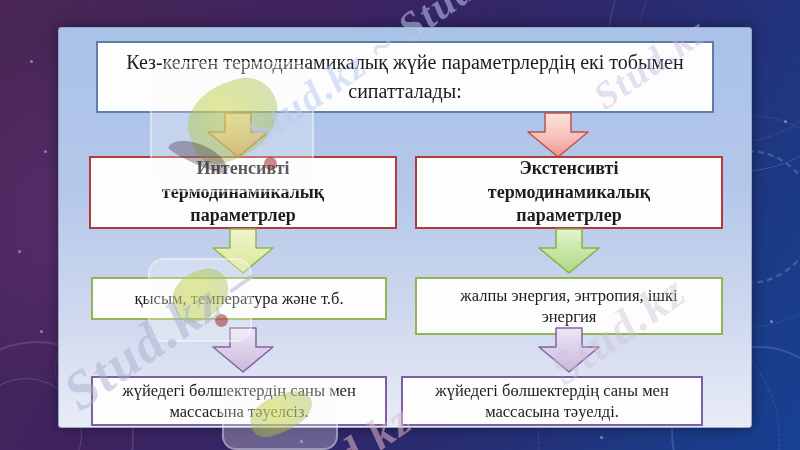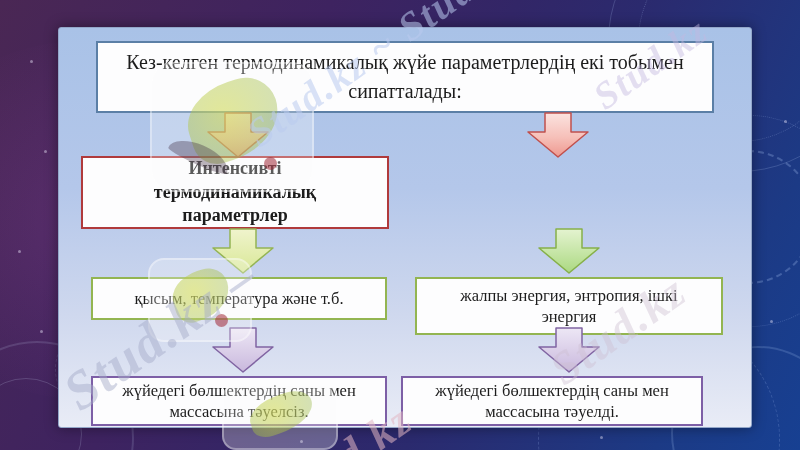--- a/index.html
+++ b/index.html
@@ -36,21 +36,21 @@
   }
   .title-box{left:37px;top:13px;width:618px;height:72px;border:2px solid #5b7fa6;font-size:20px;line-height:1.45;}
   .header-box{top:128px;width:308px;height:73px;border:2px solid #b03a3c;font-weight:700;font-size:18px;line-height:1.32;}
   .header-box span{display:inline-block;max-width:210px;}
   .example-box{top:249px;border:2px solid #93b551;font-size:16.5px;line-height:1.28;}
   .example-left{left:32px;width:296px;height:43px;}
   .example-right{left:356px;width:308px;height:58px;}
   .property-box{top:348px;height:50px;border:2px solid #7d5fa6;font-size:16.5px;line-height:1.3;}
   .property-left{left:32px;width:296px;}
   .property-right{left:342px;width:302px;}
-  .col-left{left:22px;} .col-right{left:356px;}
+  .col-left{left:30px;} .col-right{left:356px;}
   .arrow{position:absolute;width:62px;height:46px;}
   .a-r1-l{left:148px;top:84px;} .a-r1-r{left:468px;top:84px;}
   .a-r2-l{left:153px;top:200px;} .a-r2-r{left:479px;top:200px;}
   .a-r3-l{left:153px;top:299px;} .a-r3-r{left:479px;top:299px;}
   
   .wm{position:absolute;z-index:30;pointer-events:none;font-weight:700;font-style:italic;
     white-space:nowrap;transform:rotate(-35deg);transform-origin:left top;letter-spacing:2px;}
   .wm-top{left:238px;top:118px;font-size:40px;color:rgba(185,202,238,0.55);}
   .wm-center{left:52px;top:372px;font-size:54px;color:rgba(165,172,200,0.48);}
   .wm-right{left:540px;top:352px;font-size:46px;color:rgba(205,190,210,0.42);}
@@ -122,20 +122,23 @@
   <svg class="arrow a-r1-l" viewBox="0 0 62 46">
     <polygon points="18,1 44,1 44,20 61,20 31,45 1,20 18,20" fill="url(#gradRed)" stroke="#c0504d" stroke-width="1.5" stroke-linejoin="round"></polygon>
   </svg>
   <svg class="arrow a-r1-r" viewBox="0 0 62 46">
     <polygon points="18,1 44,1 44,20 61,20 31,45 1,20 18,20" fill="url(#gradRed)" stroke="#c0504d" stroke-width="1.5" stroke-linejoin="round"></polygon>
   </svg>
 
   <div class="box header-box col-left">
     <span>Интенсивті термодинамикалық параметрлер</span>
   </div>
+  <div class="box header-box col-right">
+    <span>Экстенсивті термодинамикалық параметрлер</span>
+  </div>
 
   <svg class="arrow a-r2-l" viewBox="0 0 62 46">
     <polygon points="18,1 44,1 44,20 61,20 31,45 1,20 18,20" fill="url(#gradGreenL)" stroke="#94b454" stroke-width="1.5" stroke-linejoin="round"></polygon>
   </svg>
   <svg class="arrow a-r2-r" viewBox="0 0 62 46">
     <polygon points="18,1 44,1 44,20 61,20 31,45 1,20 18,20" fill="url(#gradGreenR)" stroke="#86b04a" stroke-width="1.5" stroke-linejoin="round"></polygon>
   </svg>
 
   <div class="box example-box example-left">
     <span>қысым, температура және т.б.</span>

